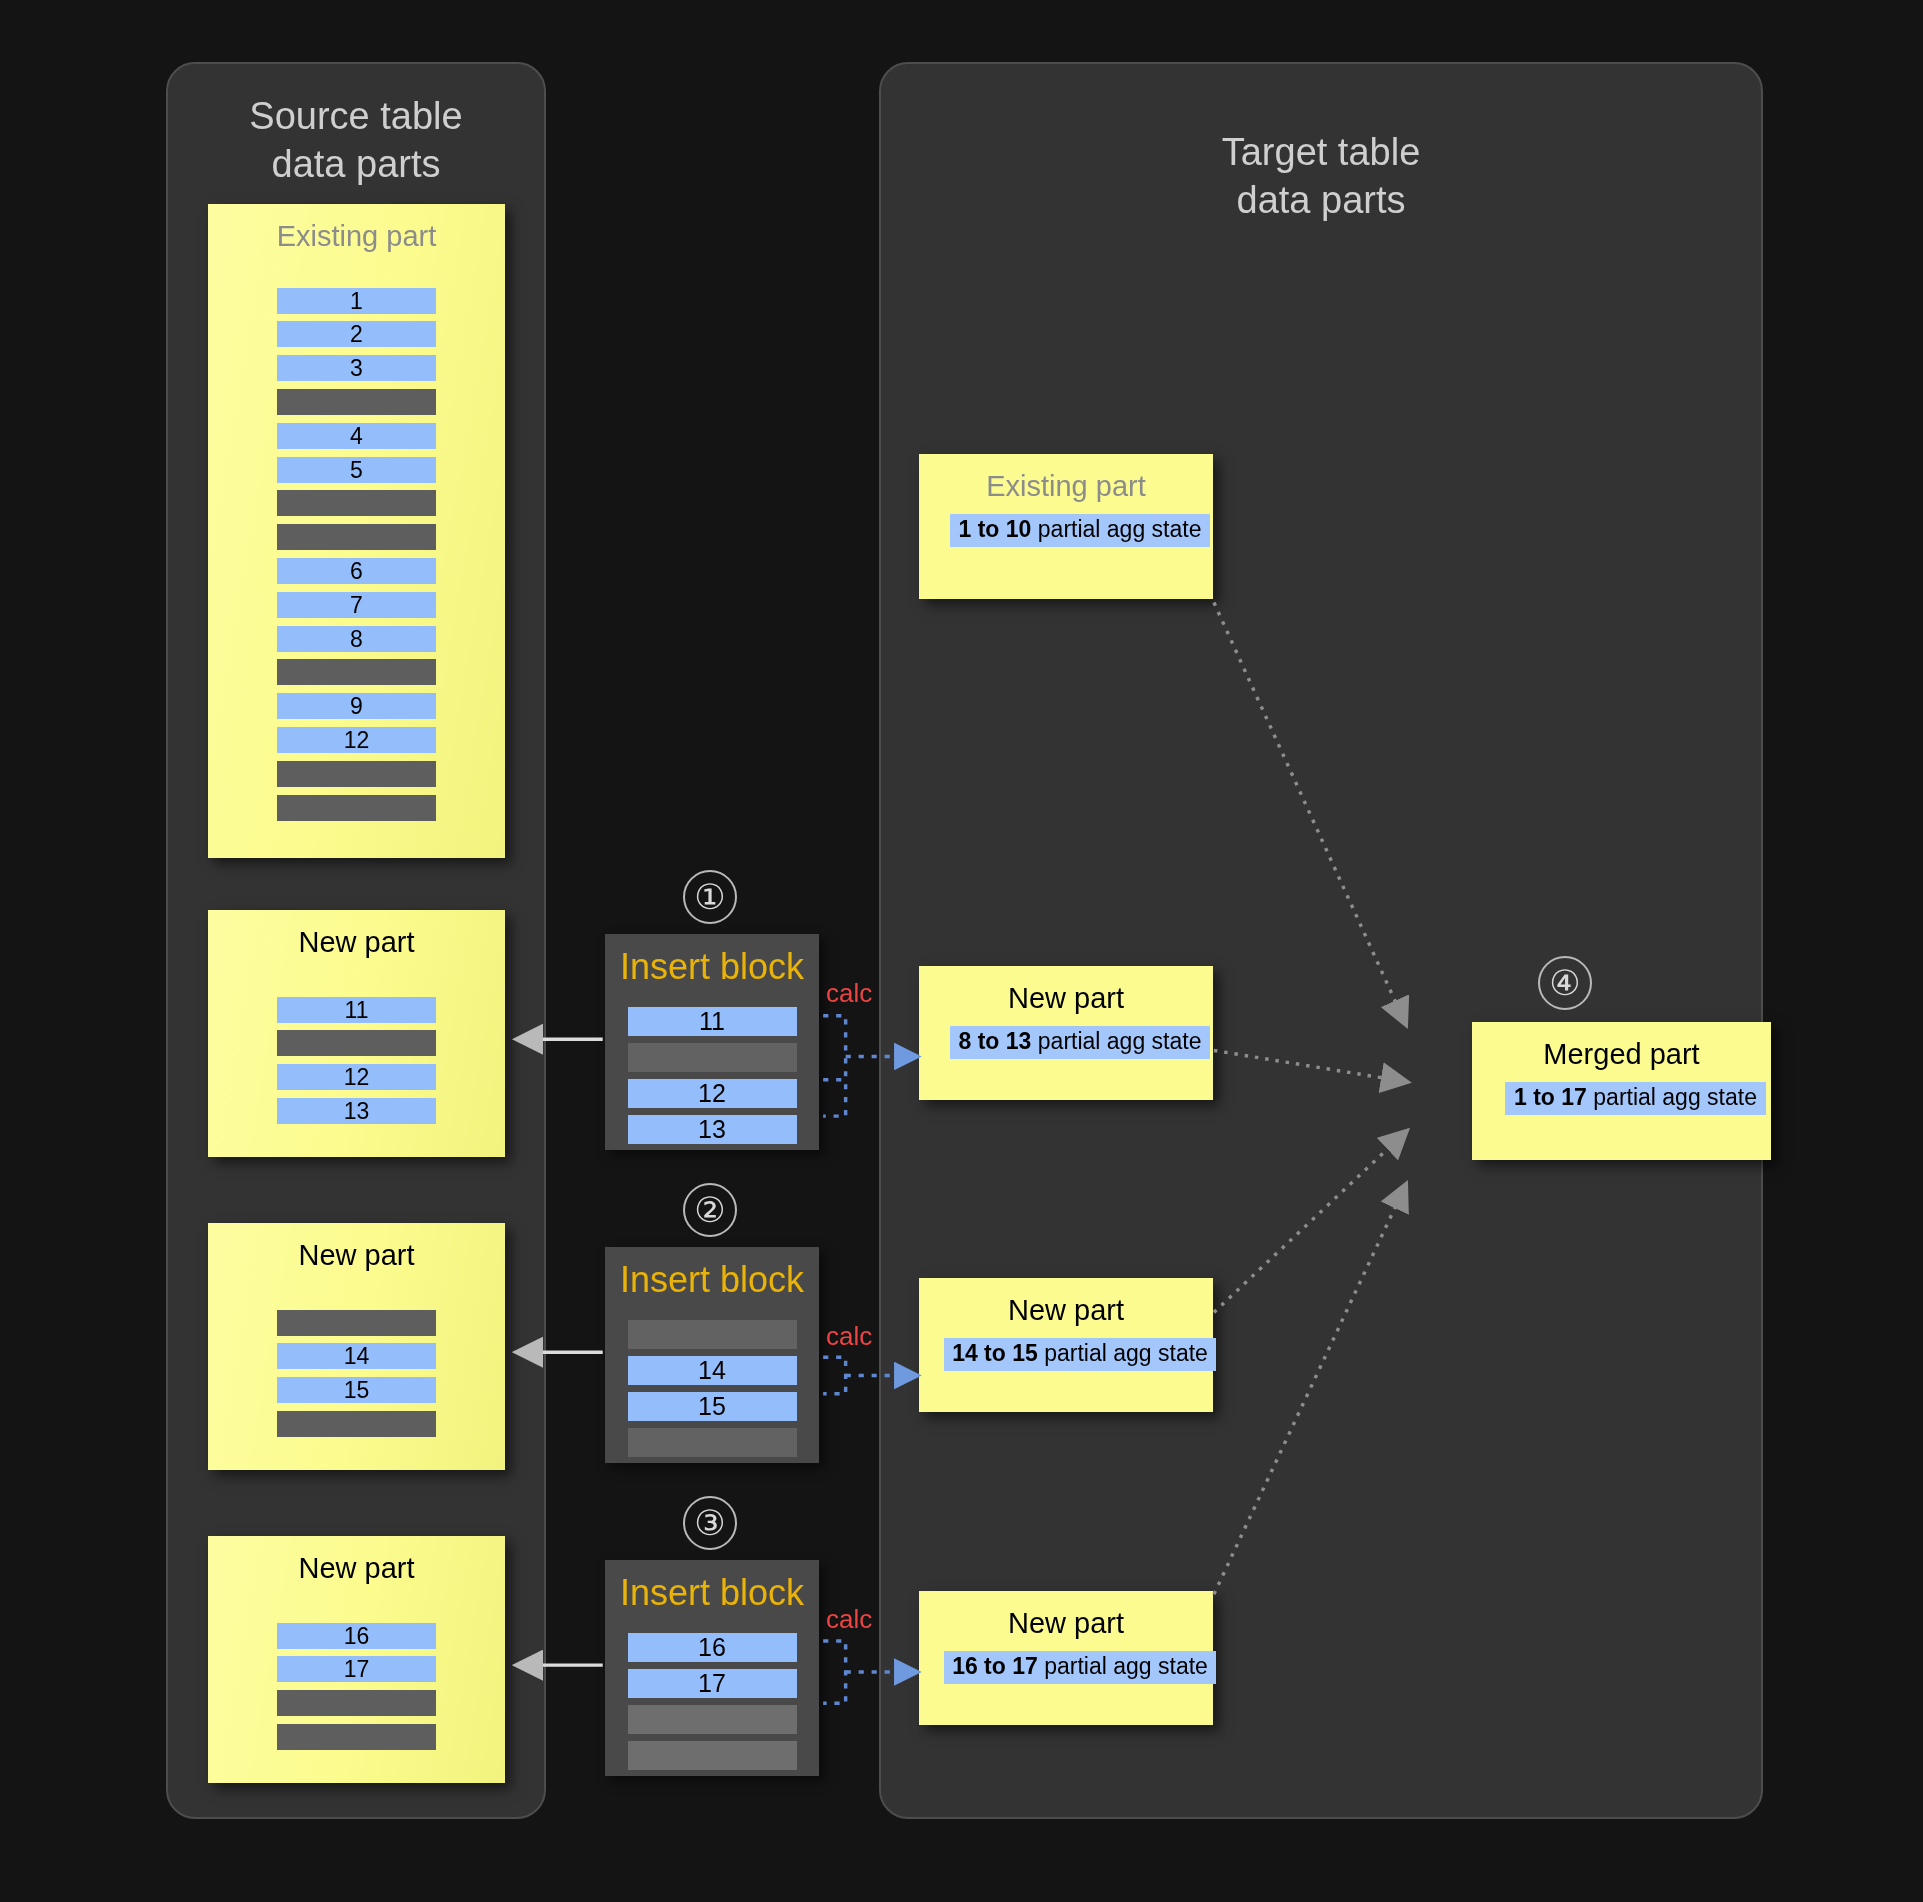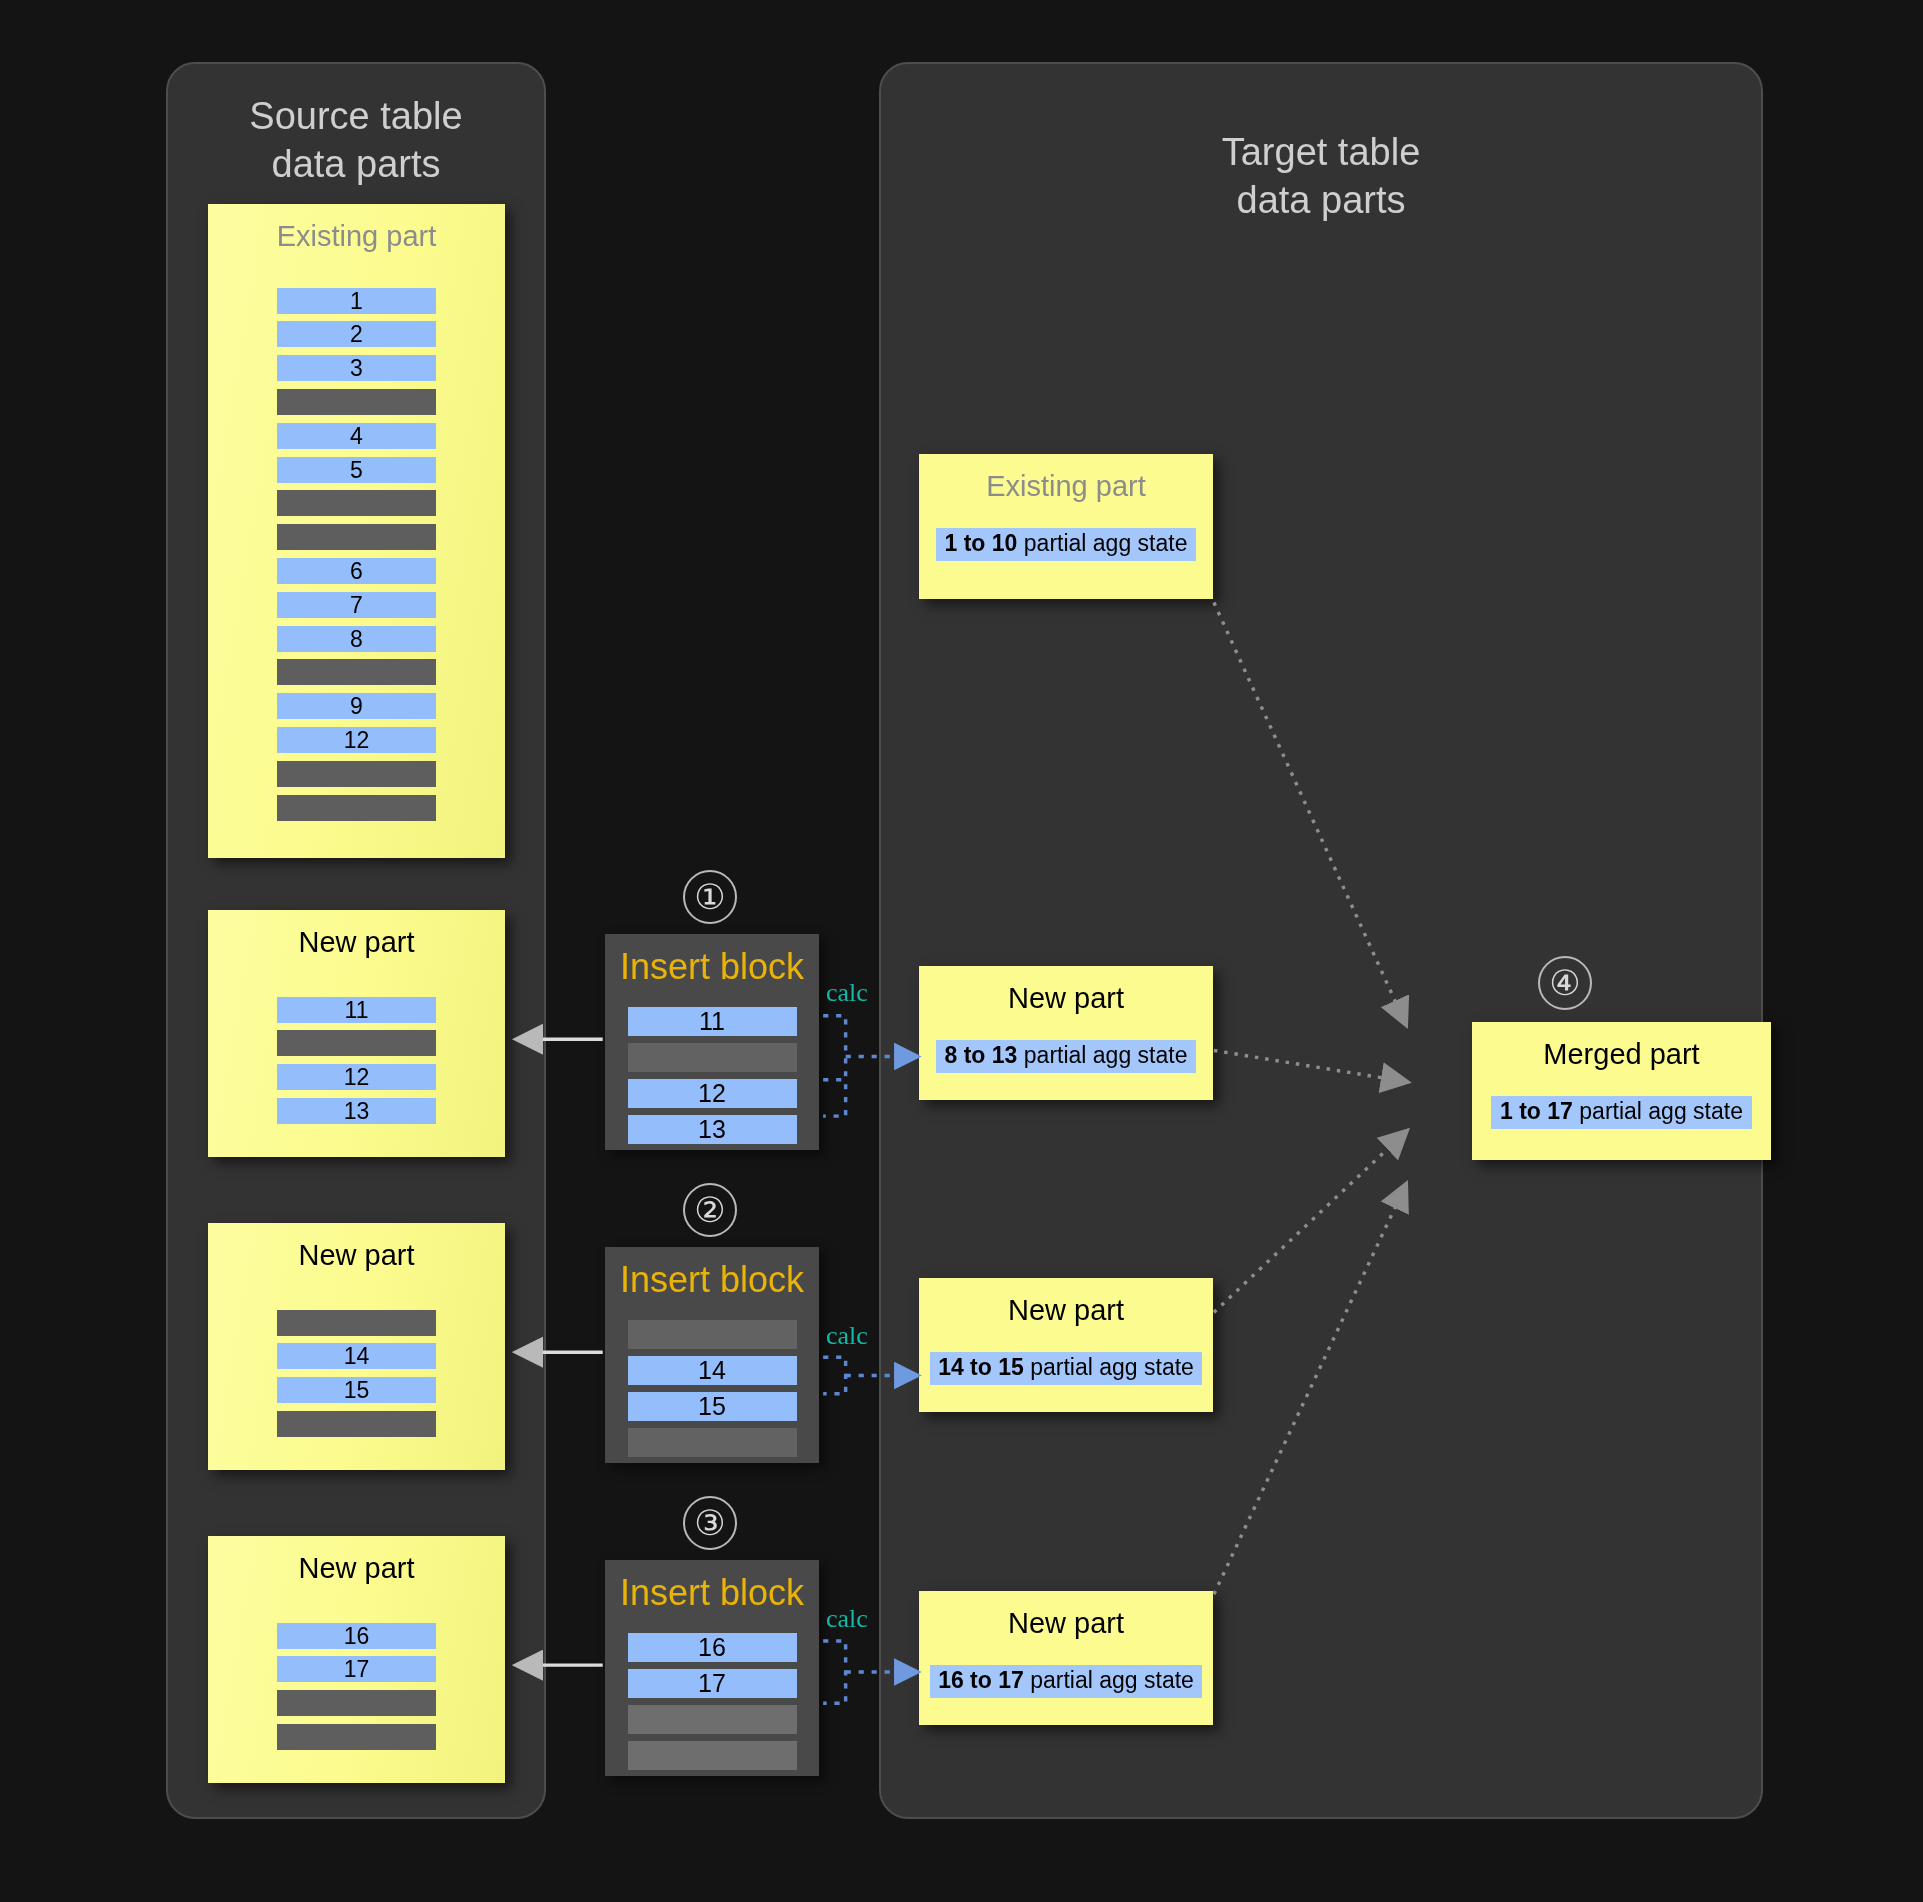--- a/index.html
+++ b/index.html
@@ -23,39 +23,39 @@
   .rows{margin:0 auto;}
   .row{height:26px;margin-bottom:7.8px;color:#000;font-size:23px;
        text-align:center;line-height:26px;box-sizing:border-box;}
   .row.num{background:#93bdfb;}
   .row.gap{background:#5e5e5e;}
 
   
   .chip{background:#a3c6fb;display:inline-block;padding:2.6px 8.6px 4.3px 8.6px;
         font-size:23px;color:#000;white-space:nowrap;}
   .chip b{font-weight:bold;}
-  .chip-wrap{width:100%;text-align:center;margin-top:25px;}
+  .chip-wrap{width:100%;text-align:center;margin-top:11px;padding-left:14px;}
 
   
   .iblock{position:absolute;background:#494949;box-sizing:border-box;
           box-shadow:5.2px 5.2px 10.4px rgba(0,0,0,.5);}
   .iblock-title{width:100%;text-align:center;color:#eab308;font-size:36px;
                 margin-top:12px;}
   .irow{height:29px;margin-bottom:7px;color:#000;font-size:25px;
         text-align:center;line-height:29px;}
   .irow.num{background:#93bdfb;}
   .irow.gap{background:#626262;}
   .irow.gap.lite{background:#6e6e6e;}
 
   
   .step{position:absolute;width:54px;height:54px;border-radius:50%;
         border:2.6px solid #b9b9b9;color:#d9d9d9;font-size:35px;
         line-height:50px;text-align:center;box-sizing:border-box;}
 
-  .calc{position:absolute;color:#14b8a6;font-size:26px;font-family:Liberation Serif, serif;}
+  .calc{position:absolute;color:#ef4444;font-size:26px;}
 
   svg.overlay{position:absolute;left:0;top:0;width:1923px;height:1902px;
               pointer-events:none;}
 </style>
 </head>
 <body>
 
 <div class="panel" style="left:166px;top:62px;width:380px;height:1757px;">
   <div class="panel-title" style="top:29px;">Source table
 data parts</div>

